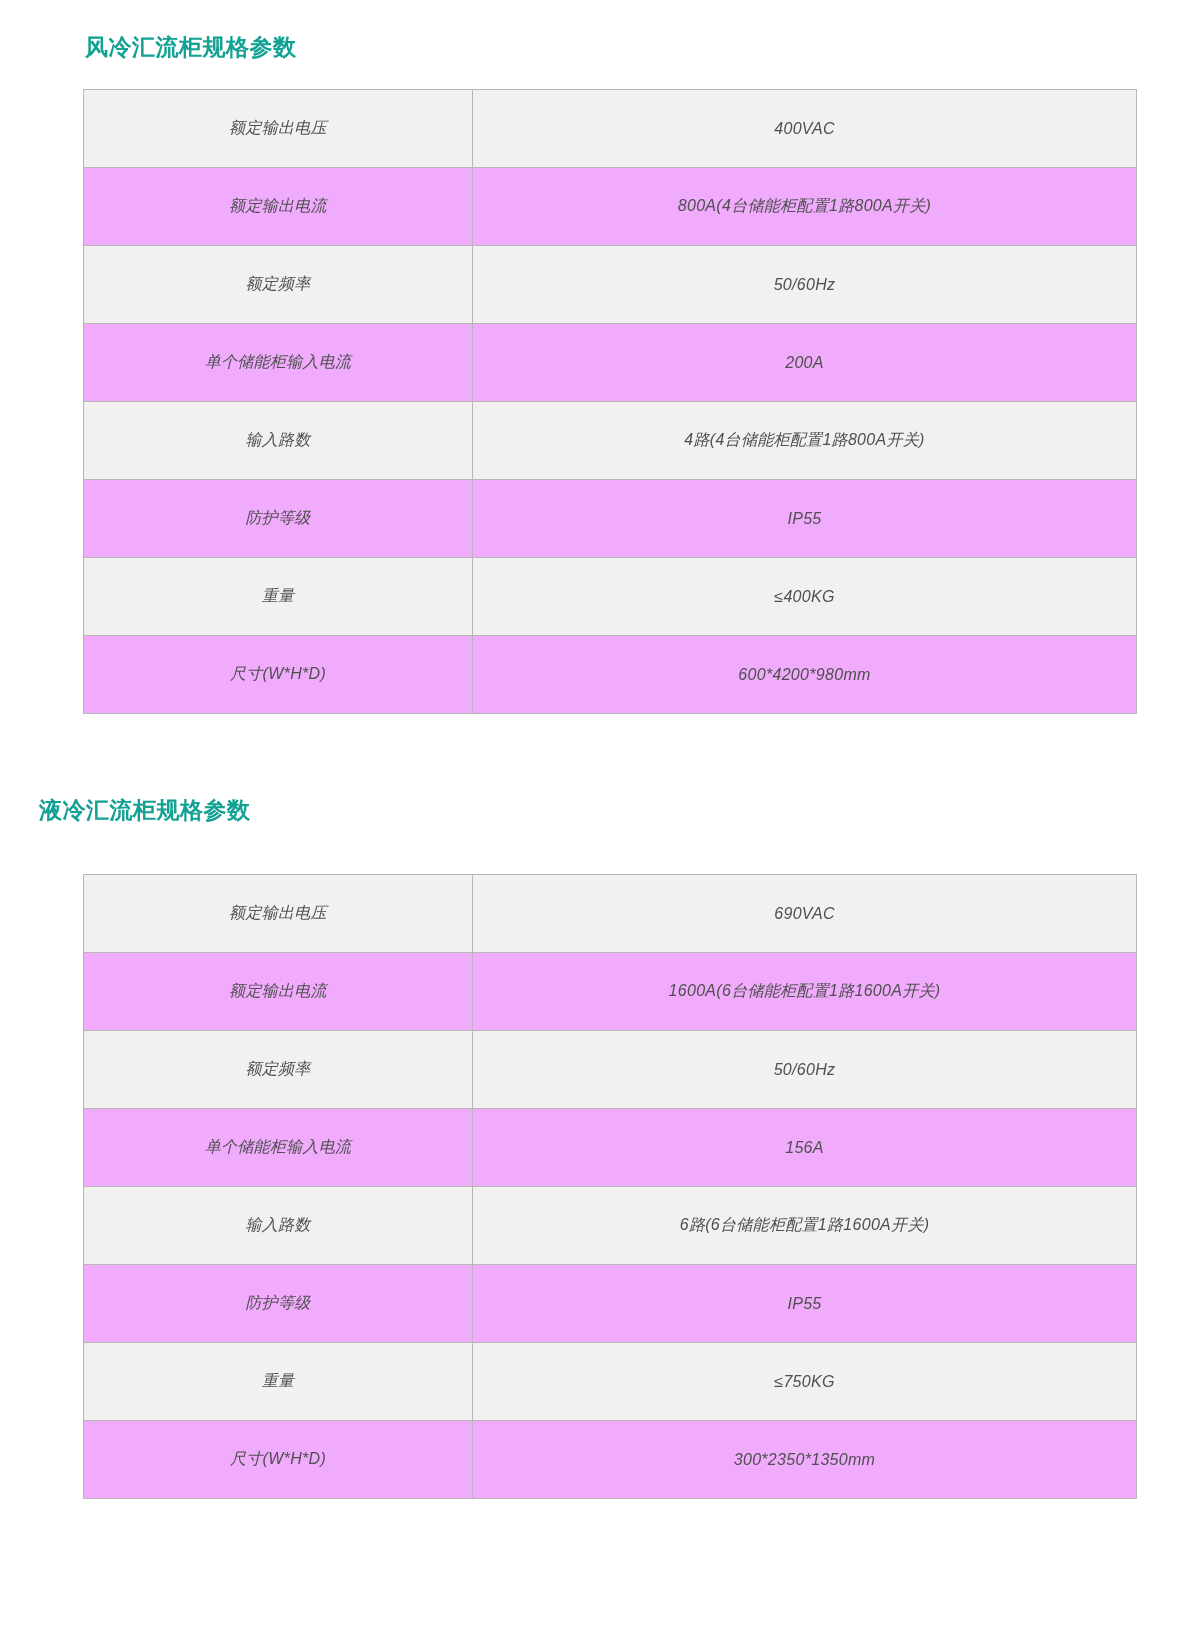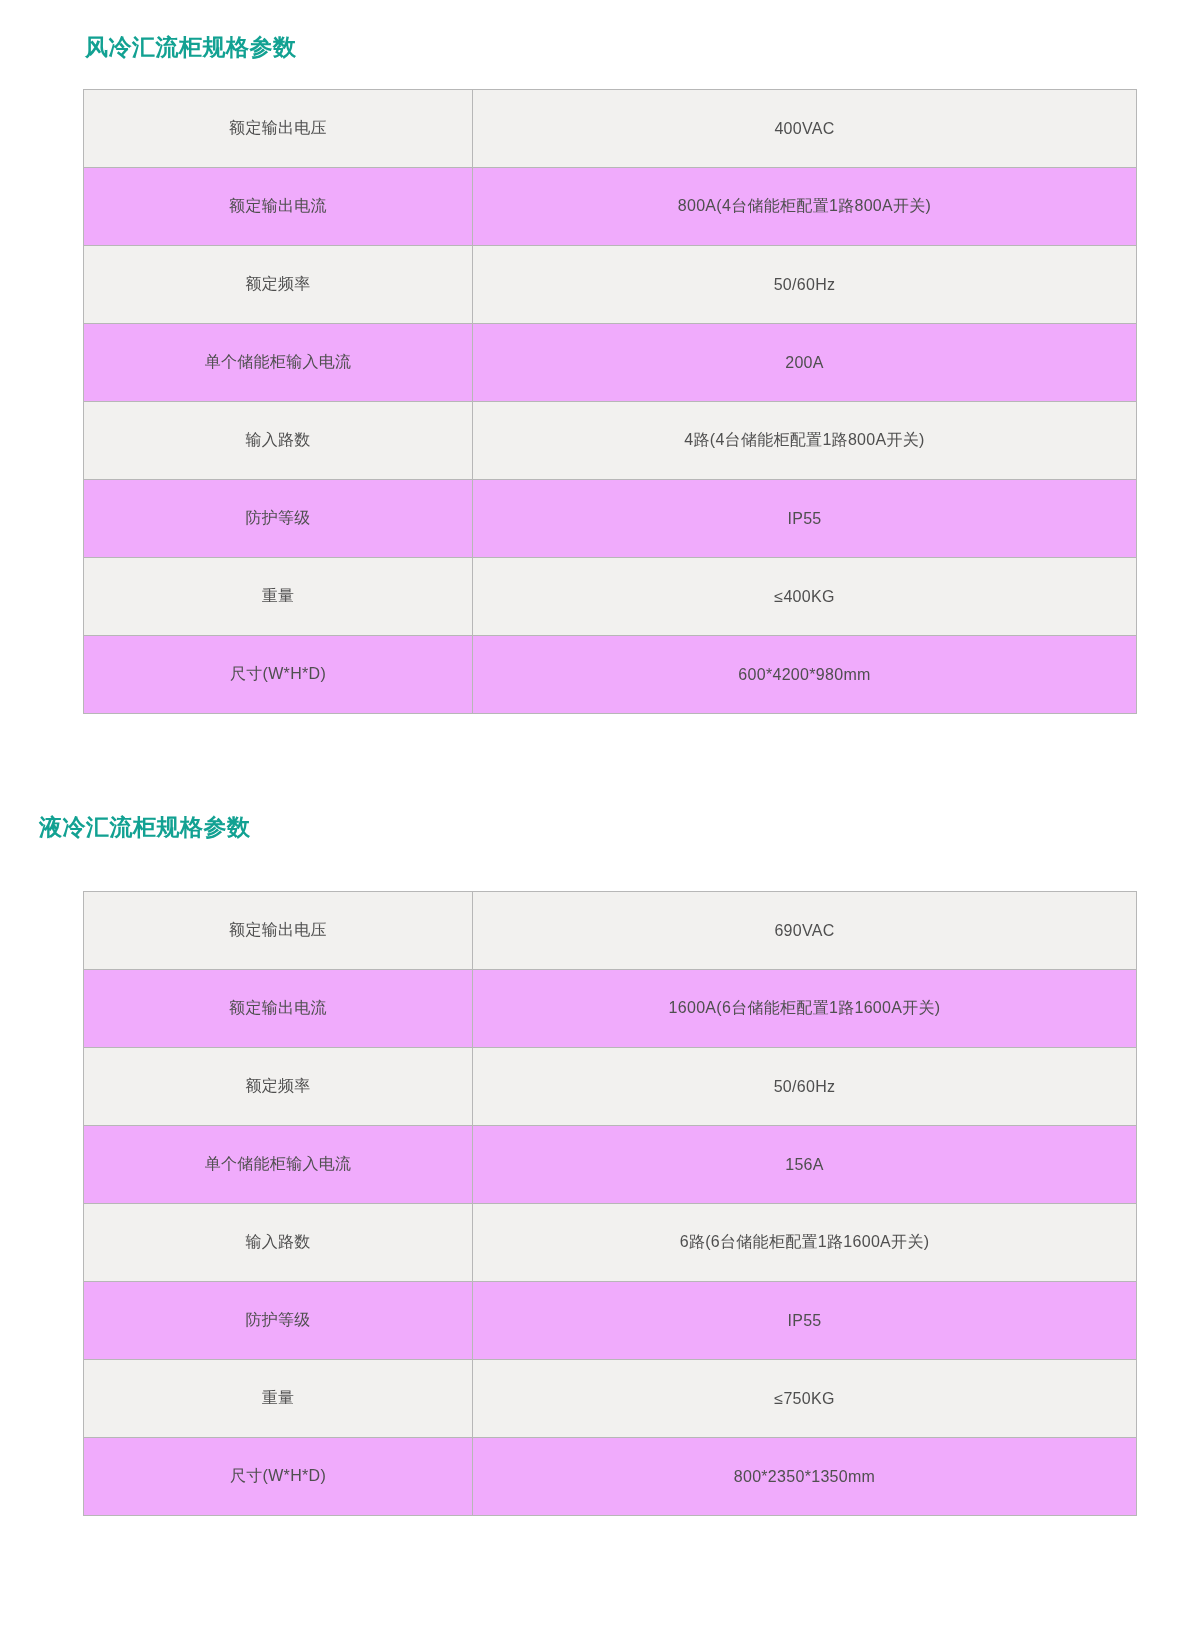--- a/index.html
+++ b/index.html
@@ -22,21 +22,22 @@
     font-weight: 700;
     line-height: 28px;
     letter-spacing: 0.5px;
   }
   .section-title.first { padding-top: 33px; }
   .section-title.second { padding-top: 82px; margin-left: 39px; }
   .spec-table {
     border-collapse: collapse;
     table-layout: fixed;
     width: 1054px;
-    margin: 28px 0 17px 83px;
+    margin: 28px 0 0 83px;
+    font-style: italic;
   }
   .spec-table.second { margin-top: 50px; }
   .spec-table td {
     border: 1px solid #b7b7b7;
     height: 77px;
     text-align: center;
     vertical-align: middle;
     font-size: 16px;
     color: #4f4f4f;
     background: #f0abfc;
@@ -126,19 +127,19 @@
         <tr>
           <td>防护等级</td>
           <td>IP55</td>
         </tr>
         <tr class="alt">
           <td>重量</td>
           <td>≤750KG</td>
         </tr>
         <tr>
           <td>尺寸(W*H*D)</td>
-          <td>800*2350*1350mm</td>
+          <td>300*2350*1350mm</td>
         </tr>
       </tbody>
     </table>
   </section>
 
 </div>
 
 </body></html>

